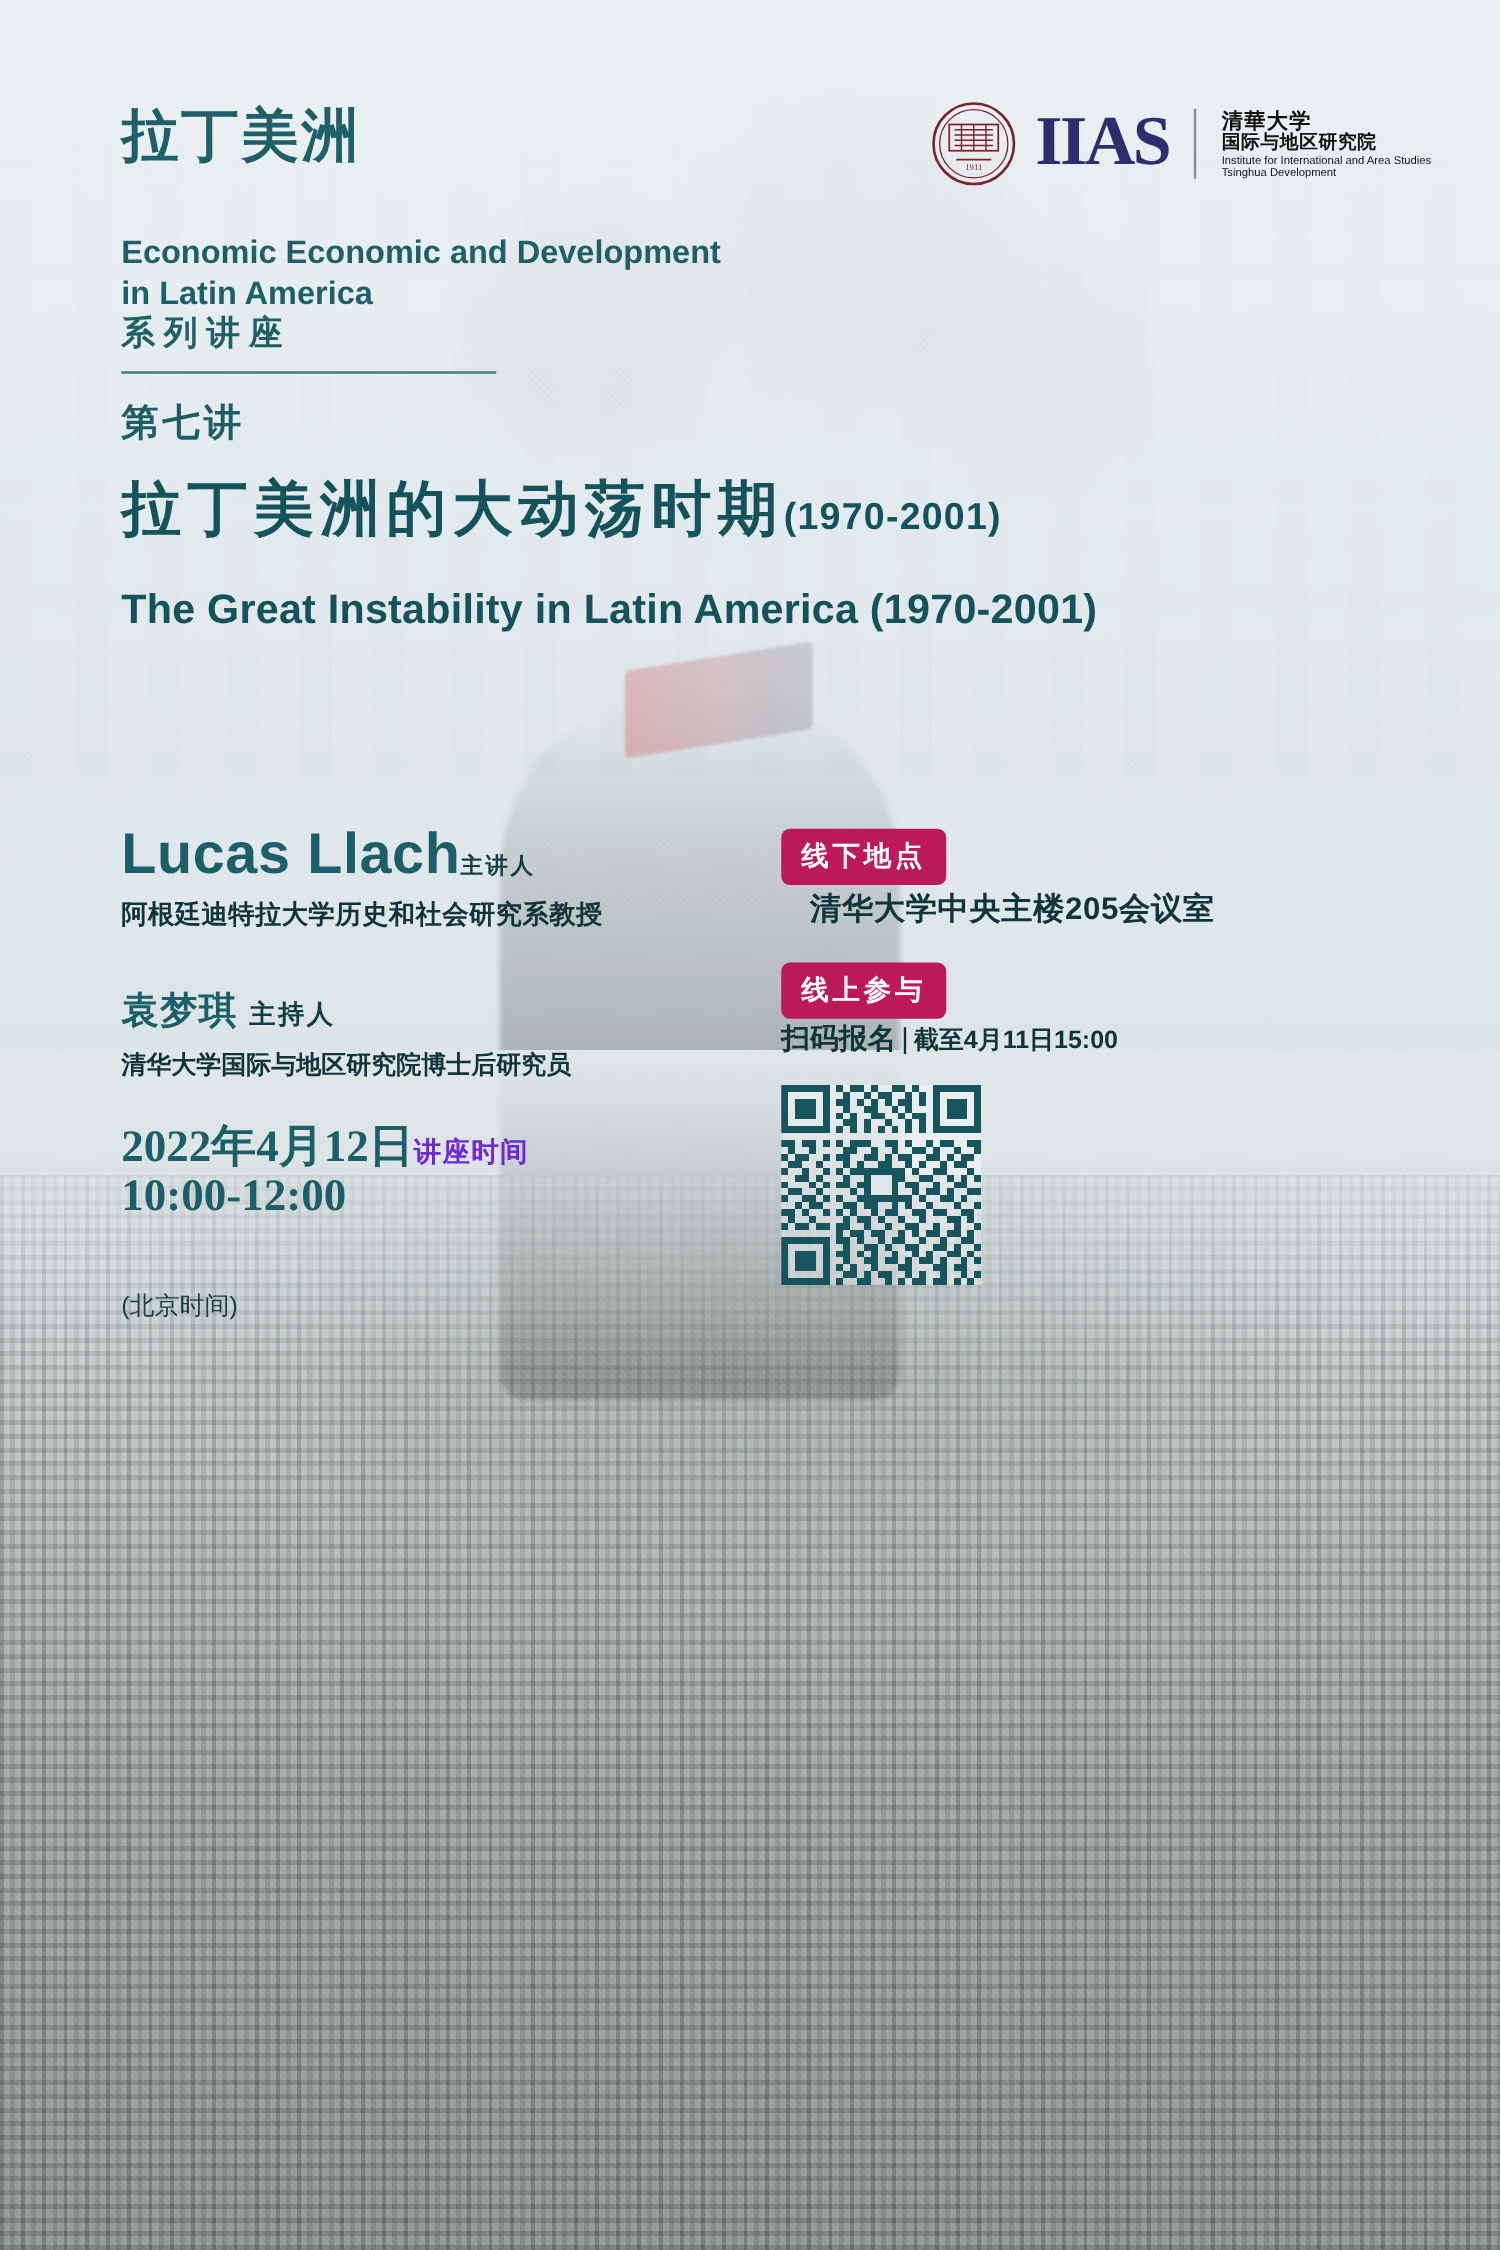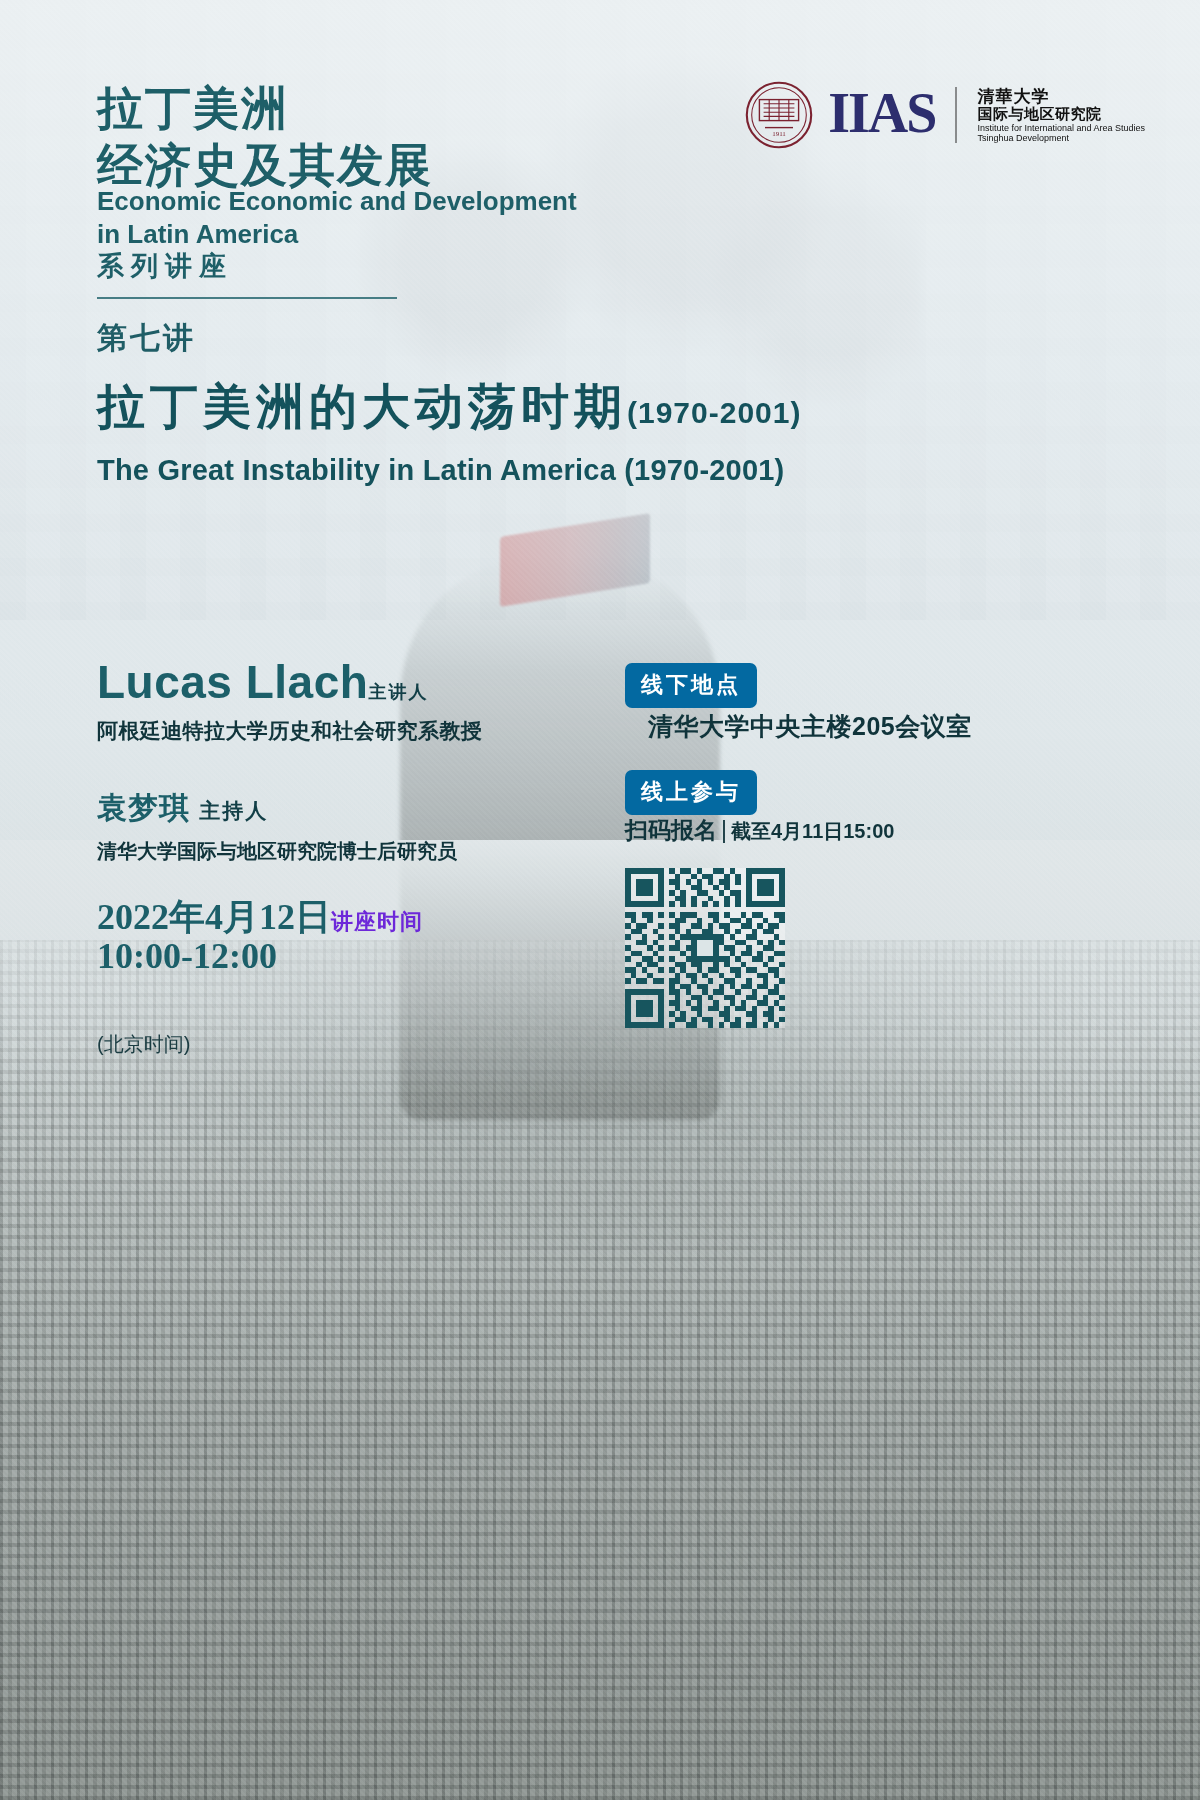--- a/index.html
+++ b/index.html
@@ -128,23 +128,23 @@
     font-size: 48px;
     font-weight: bold;
     letter-spacing: 5px;
     white-space: nowrap;
   }
   .topic-zh .years {
     font-size: 30px;
     letter-spacing: 1px;
   }
   .topic-en {
-    position: absolute; left: 97px; top: 454px;
+    position: absolute; left: 97px; top: 468px;
     color: #14525c;
-    font-size: 29px;
+    font-size: 33px;
     font-weight: bold;
     letter-spacing: 0.2px;
   }
 
   
   .logos {
     position: absolute; right: 55px; top: 80px;
     display: flex; align-items: center; gap: 14px;
   }
   .seal { width: 70px; height: 70px; }
@@ -229,21 +229,21 @@
   .tz-line {
     position: absolute; left: 97px; top: 983px;
     color: #1a3c42;
     font-size: 20px;
     margin-top: 48px;
   }
 
   
   .tag {
     position: absolute;
-    background: #0369a1;
+    background: #be185d;
     color: #ffffff;
     font-size: 22px;
     font-weight: bold;
     letter-spacing: 3px;
     padding: 7px 16px 8px 16px;
     border-radius: 7px;
   }
   .tag-offline { left: 625px; top: 663px; }
   .tag-online { left: 625px; top: 770px; }
   .venue {
@@ -284,21 +284,20 @@
   <div class="bg-flag"></div>
   <div class="bg-crowd"></div>
   <div class="bg-crowd-fade"></div>
   <div class="bg-wash"></div>
   <div class="bg-noise"></div>
 
   <div class="content">
 
     <div class="title-zh">
       <div>拉丁美洲</div>
-      <div>经济史及其发展</div>
     </div>
 
     <div class="title-en">
       <div>Economic Economic and Development</div>
       <div>in Latin America</div>
     </div>
 
     <div class="series-zh">系列讲座</div>
     <div class="rule"></div>
 

